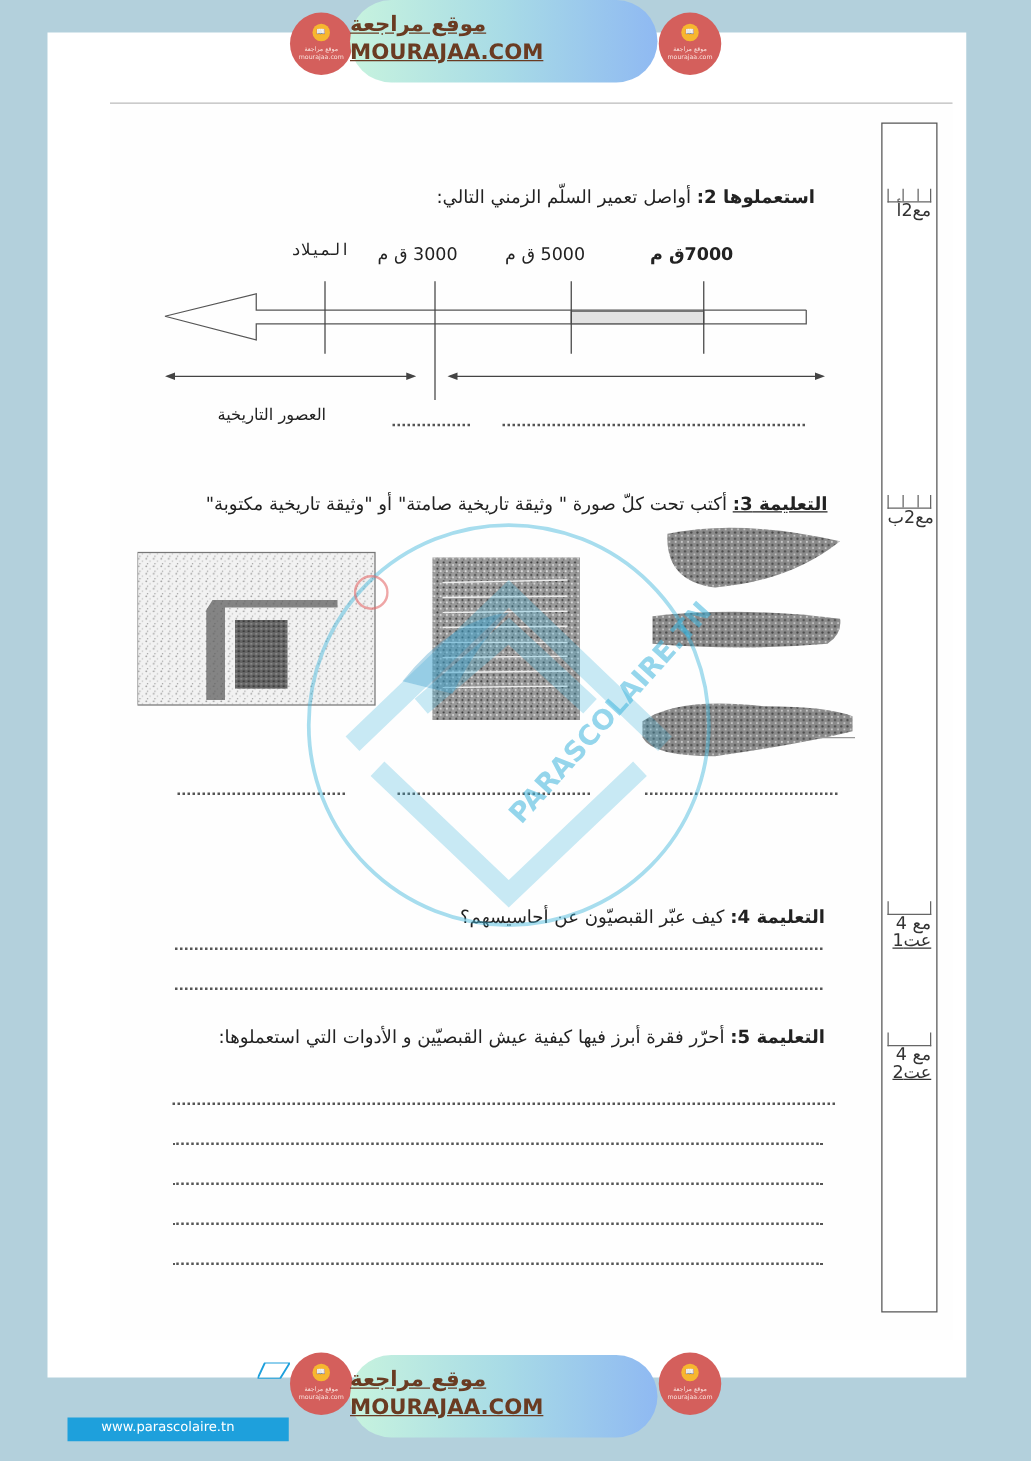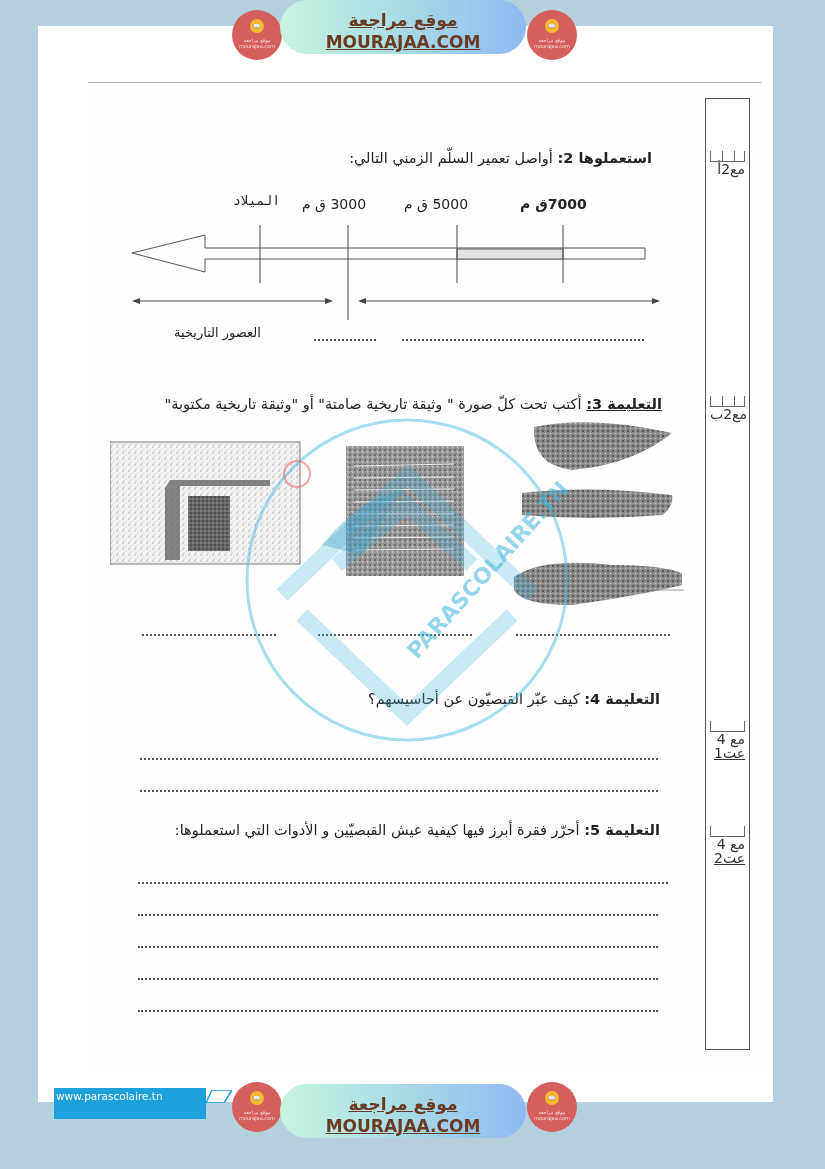--- a/index.html
+++ b/index.html
@@ -18,27 +18,27 @@
   .score .ticks span{position:absolute;top:0;width:1px;height:10px;background:#666;}
   .score .lbl{font-size:14px;color:#333;text-align:right;line-height:13px;margin-top:1px;}
   
   .svgabs{position:absolute;}
   .dotline{position:absolute;height:0;border-top:2px dotted #555;}
   
   .img{position:absolute;}
   
   .wm{position:absolute;left:242px;top:415px;width:330px;height:330px;pointer-events:none;}
   
-  .banner{position:absolute;left:280px;width:246px;height:54px;border-radius:33px;background:linear-gradient(90deg,#c7f3de 0%,#a8dbe6 50%,#8fb9f2 100%);text-align:center;}
+  .banner{position:absolute;left:280px;width:246px;height:66px;border-radius:33px;background:linear-gradient(90deg,#c7f3de 0%,#a8dbe6 50%,#8fb9f2 100%);text-align:left;}
   .banner .ar{font-size:17px;font-weight:bold;color:#6a3b22;text-decoration:underline;line-height:22px;padding-top:9px;direction:rtl;}
   .banner .en{font-size:17px;font-weight:bold;color:#6a3b22;text-decoration:underline;line-height:22px;font-family:"DejaVu Sans",sans-serif;}
   .badge{position:absolute;width:50px;height:50px;border-radius:50%;background:#d45f5c;text-align:center;}
   .badge .coin{display:block;margin:9px auto 0;width:14px;height:14px;border-radius:50%;background:#f6b730;font-size:6px;line-height:14px;color:#7a3b10;font-weight:bold;}
   .badge .bt{display:block;font-size:5px;color:#fbe2dd;line-height:6px;margin-top:4px;}
-  .footer-url{position:absolute;left:54px;top:1088px;width:150px;height:31px;background:#1ea0dc;color:#fff;font-size:10.5px;line-height:16px;padding-left:2px;overflow:hidden;}
+  .footer-url{position:absolute;left:54px;top:1134px;width:150px;height:19px;background:#1ea0dc;color:#fff;font-size:10.5px;line-height:16px;padding-left:27px;overflow:hidden;}
   .footer-url-tail{position:absolute;left:206px;top:1090px;width:26px;height:13px;}
 </style>
 </head>
 <body>
 
 <div class="page"></div>
 <div class="scan"></div>
 <div class="scan-topline"></div>
 
 <div class="txt rtl" style="right:173px;top:150px;">
@@ -131,21 +131,21 @@
   <path d="M22,12 Q80,0 160,18 Q120,50 60,55 Q20,50 22,12 Z" fill="url(#noise4)"></path>
   <path d="M10,78 Q80,70 160,80 Q162,92 150,100 Q80,106 10,100 Z" fill="url(#noise4)"></path>
   <path d="M2,162 Q30,142 100,150 Q150,150 170,158 L170,170 Q130,180 60,190 Q10,190 2,175 Z" fill="url(#noise4)"></path>
   <line x1="140" y1="175" x2="172" y2="175" stroke="#999" stroke-width="1"></line>
 </svg>
 
 <div class="dotline" style="left:142px;top:634px;width:134px;"></div>
 <div class="dotline" style="left:318px;top:634px;width:154px;"></div>
 <div class="dotline" style="left:516px;top:634px;width:154px;"></div>
 
-<div class="txt rtl" style="right:165px;top:691px;">
+<div class="txt rtl" style="right:165px;top:726px;">
   <b>التعليمة 4:</b>
   <span>كيف عبّر القبصيّون عن أحاسيسهم؟</span>
 </div>
 <div class="dotline" style="left:140px;top:758px;width:518px;"></div>
 <div class="dotline" style="left:140px;top:790px;width:518px;"></div>
 
 <div class="txt rtl" style="right:165px;top:822px;">
   <b>التعليمة 5:</b>
   <span>أحرّر فقرة أبرز فيها كيفية عيش القبصيّين و الأدوات التي استعملوها:</span>
 </div>

